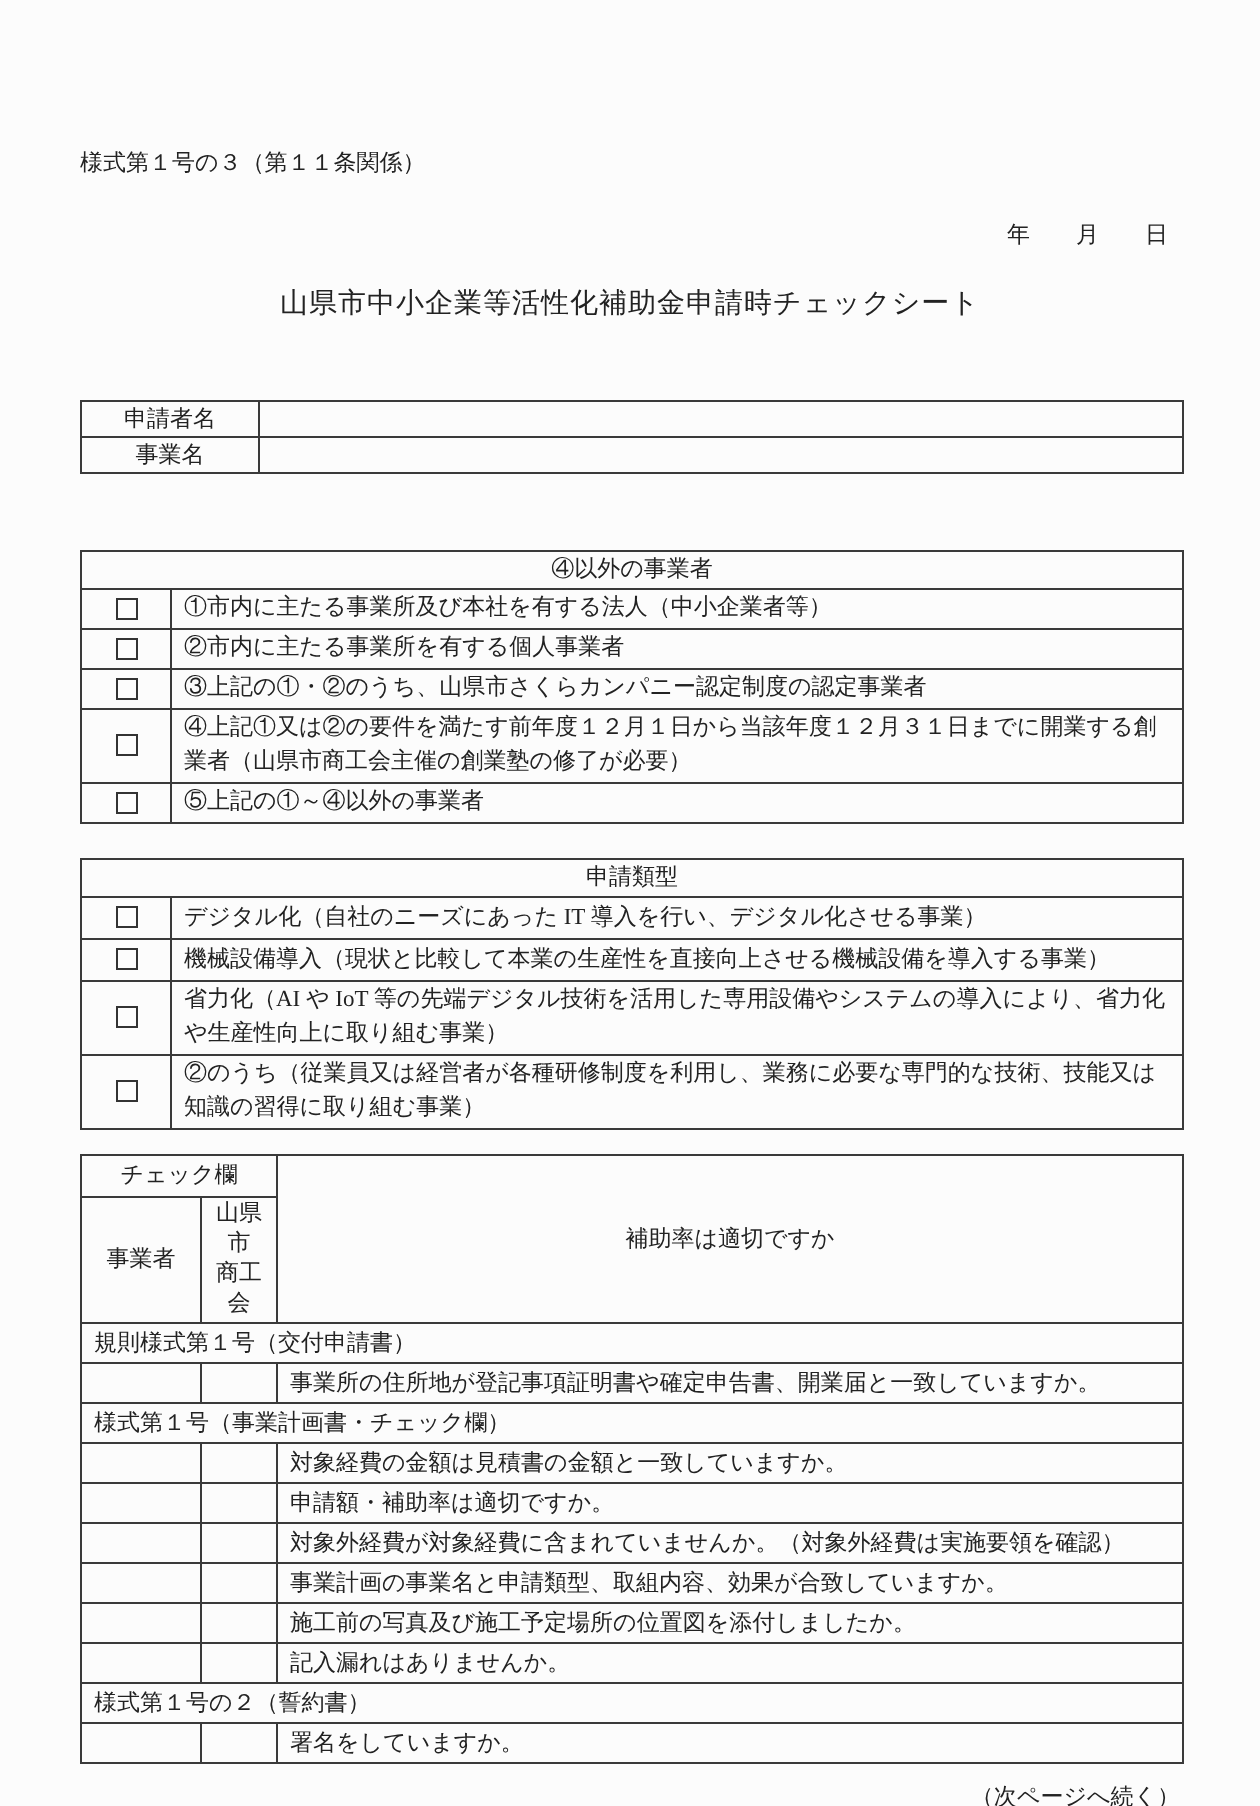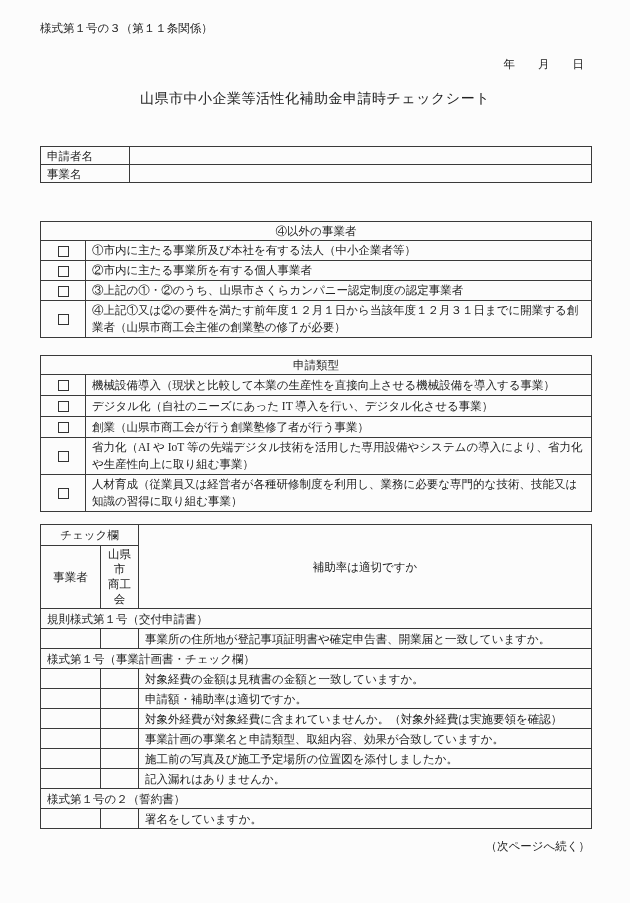--- a/index.html
+++ b/index.html
@@ -3,40 +3,40 @@
 <meta charset="utf-8">
 <style>
   html,body { margin:0; padding:0; background:#e8e8e8; }
   .page {
     width:630px; height:903px; margin:0 auto;
     background:#fcfcfc; color:#222;
     font-family:"Liberation Serif","DejaVu Serif",serif;
     font-size:11.5px; line-height:14px;
     overflow:hidden; position:relative;
   }
-  .form-code { padding-top:21px; margin-left:40px; }
+  .form-code { padding-top:75px; margin-left:40px; }
   .date-line { text-align:right; padding-right:46px; margin-top:22px; }
   .doc-title { text-align:center; margin-top:21px; font-size:14px; letter-spacing:0.5px; }
 
   table.sheet {
     border-collapse:collapse; table-layout:fixed;
     margin-left:40px; width:552px;
     border:1.5px solid #2a2a2a;
   }
   table.sheet th, table.sheet td {
     border:1px solid #3a3a3a;
     font-weight:normal; font-size:11.5px;
     padding:1px 6px; vertical-align:middle;
     overflow:hidden;
   }
   .c { text-align:center; }
 
   .t-applicant { margin-top:40px; }
   .t-applicant tr { height:18px; }
-  .t-applicant td.lbl { width:76px; }
+  .t-applicant td.lbl { width:76px;text-align:center; }
 
   .t-category { margin-top:38px; }
   .t-category thead tr { height:19px; }
   .t-category tbody tr { height:19px; }
 
   .t-type { margin-top:17px; }
   .t-type thead tr { height:19px; }
   .t-type tbody tr { height:21px; }
 
   .cb-col { width:45px; }
@@ -109,57 +109,57 @@
   <tr>
     <td class="cb-cell"><span class="cb"></span></td>
     <td class="txt-cell">③上記の①・②のうち、山県市さくらカンパニー認定制度の認定事業者</td>
   </tr>
 
   <tr>
     <td class="cb-cell"><span class="cb"></span></td>
     <td class="txt-cell">④上記①又は②の要件を満たす前年度１２月１日から当該年度１２月３１日までに開業する創業者（山県市商工会主催の創業塾の修了が必要）</td>
   </tr>
 
+  <tr>
+    <td class="cb-cell"><span class="cb"></span></td>
+    <td class="txt-cell">⑤上記の①～④以外の事業者</td>
+  </tr>
 </tbody>
   </table>
 
   <table class="sheet t-type">
     <colgroup>
         <col class="cb-col">
         <col>
       </colgroup>
     <thead>
       <tr>
         <th colspan="2" class="c">申請類型</th>
       </tr>
     </thead>
     <tbody>
   <tr>
     <td class="cb-cell"><span class="cb"></span></td>
+    <td class="txt-cell">デジタル化（自社のニーズにあった IT 導入を行い、デジタル化させる事業）</td>
+  </tr>
+
+  <tr>
+    <td class="cb-cell"><span class="cb"></span></td>
     <td class="txt-cell">機械設備導入（現状と比較して本業の生産性を直接向上させる機械設備を導入する事業）</td>
   </tr>
 
-  <tr>
-    <td class="cb-cell"><span class="cb"></span></td>
-    <td class="txt-cell">デジタル化（自社のニーズにあった IT 導入を行い、デジタル化させる事業）</td>
-  </tr>
-
-  <tr>
-    <td class="cb-cell"><span class="cb"></span></td>
-    <td class="txt-cell">創業（山県市商工会が行う創業塾修了者が行う事業）</td>
-  </tr>
 
   <tr>
     <td class="cb-cell"><span class="cb"></span></td>
     <td class="txt-cell">省力化（AI や IoT 等の先端デジタル技術を活用した専用設備やシステムの導入により、省力化や生産性向上に取り組む事業）</td>
   </tr>
 
   <tr>
     <td class="cb-cell"><span class="cb"></span></td>
-    <td class="txt-cell">人材育成（従業員又は経営者が各種研修制度を利用し、業務に必要な専門的な技術、技能又は知識の習得に取り組む事業）</td>
+    <td class="txt-cell">②のうち（従業員又は経営者が各種研修制度を利用し、業務に必要な専門的な技術、技能又は知識の習得に取り組む事業）</td>
   </tr>
 </tbody>
   </table>
 
   <table class="sheet t-check">
     <colgroup>
         <col class="col-a">
         <col class="col-b">
         <col>
       </colgroup>

